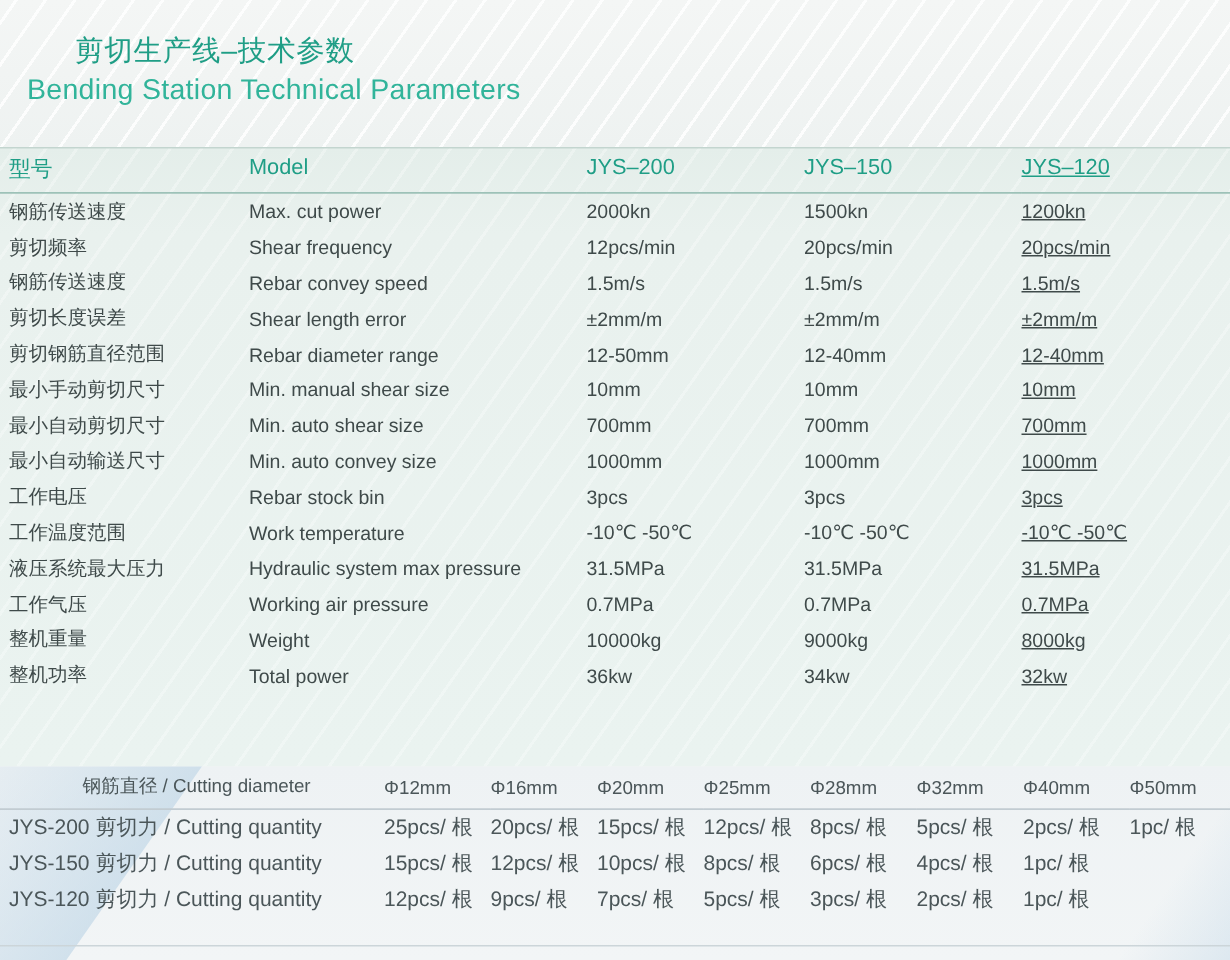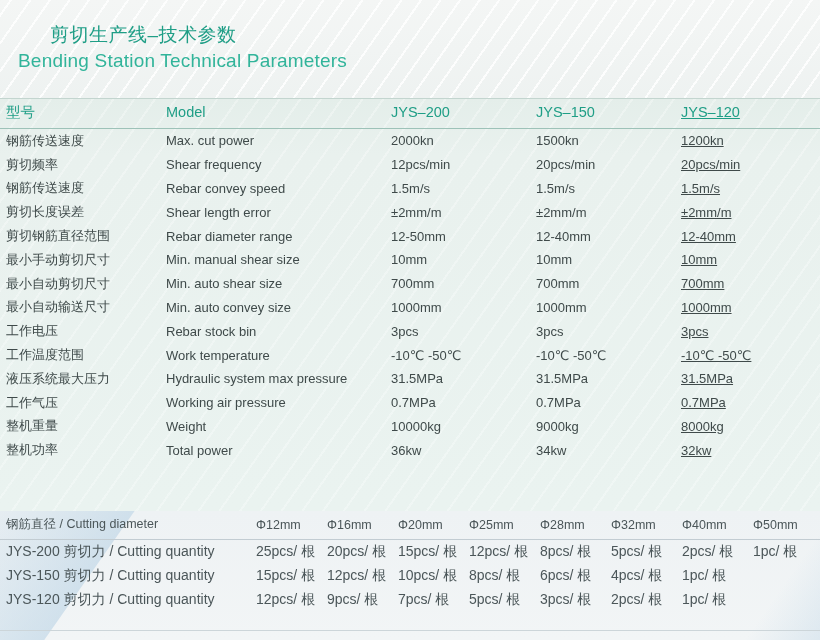--- a/index.html
+++ b/index.html
@@ -160,21 +160,21 @@
     color: #4b5659;
     border-bottom: 1px solid #c2ccd2;
     padding-bottom: 1px;
   }
   table.cut tbody td {
     height: 24px;
     font-size: 14px;
     color: #4b5659;
   }
   .cut-label { width: 250px; padding-left: 6px !important; }
-  thead th.cut-label { padding-left: 6px !important; }
+  thead th.cut-label { padding-left: 6px !important; text-align: center; }
   .cut-col { width: 71px; }
   .cut-col-last { width: auto; }
 
   .cut-rule-bottom {
     position: absolute;
     left: 0; right: 0;
     bottom: 9px;
     height: 1px;
     background: #ccd5d9;
     z-index: 2;

